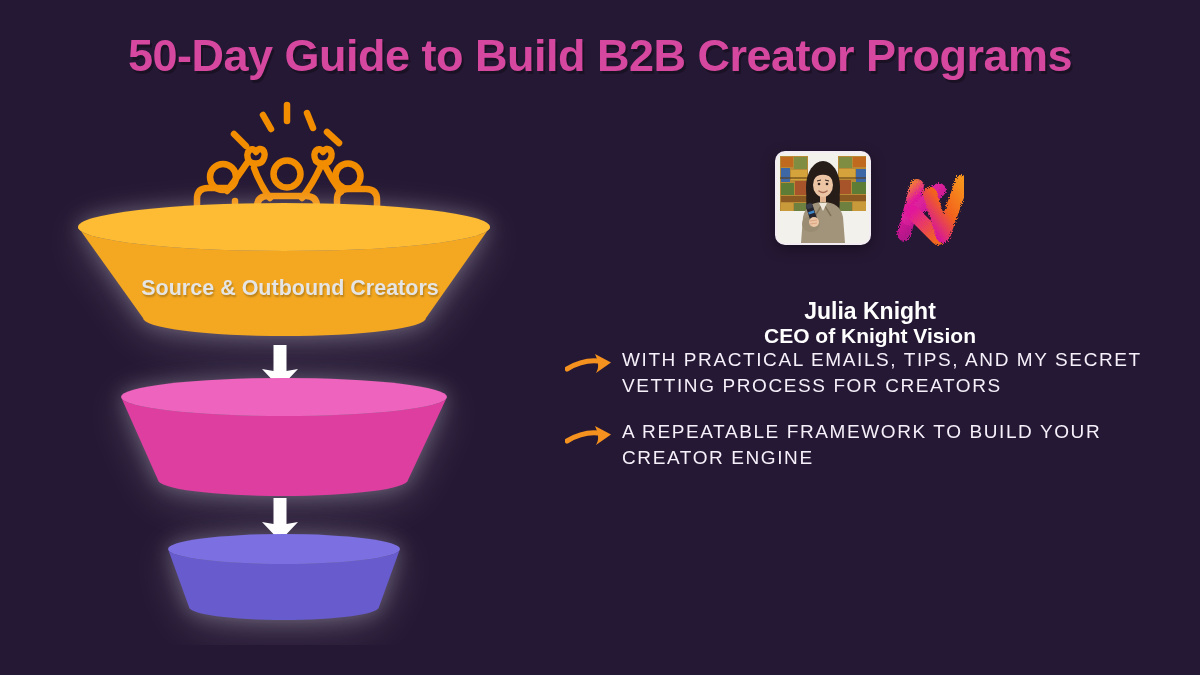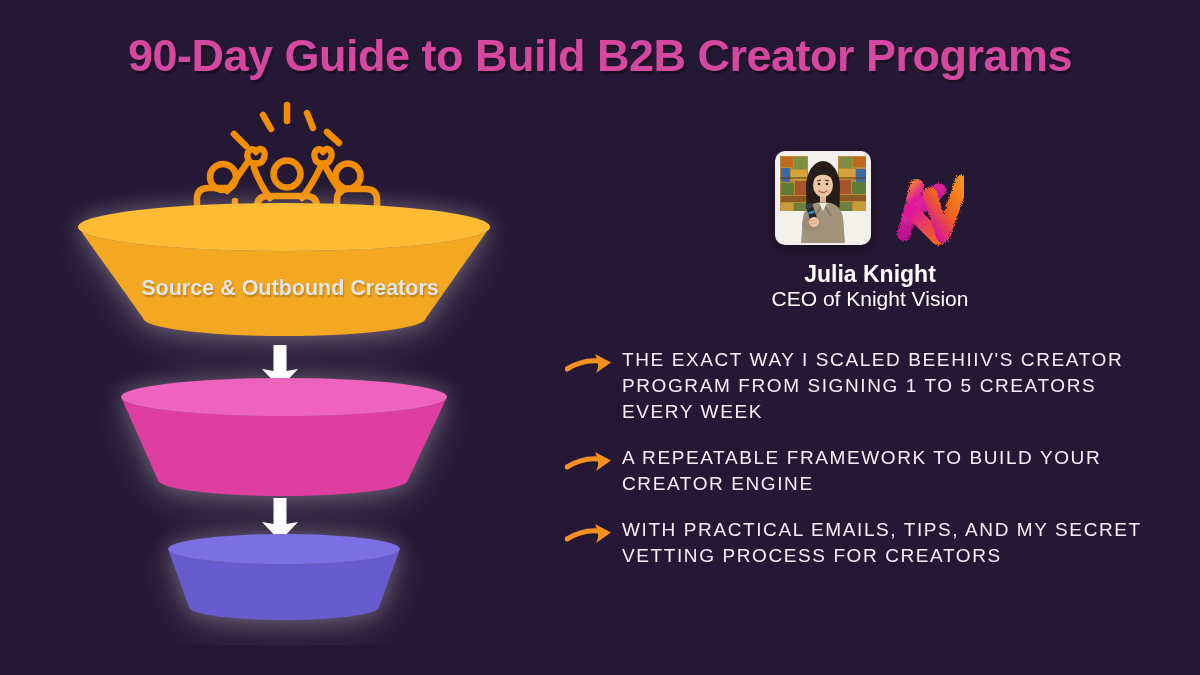--- a/index.html
+++ b/index.html
@@ -21,36 +21,36 @@
   .l2{top:349px;font-size:20px;}
   .l3{top:470px;font-size:18.5px;line-height:23px;}
 
   
   .photo{position:absolute;left:775px;top:151px;width:96px;height:94px;border-radius:10px;
          border:2px solid #f3edf3;overflow:hidden;box-sizing:border-box;background:#f3f1ec;
          box-shadow:0 4px 14px rgba(0,0,0,0.35);}
   .photo svg{display:block;}
   .logo{position:absolute;left:884px;top:168px;width:80px;height:80px;}
   .speaker-text{position:absolute;left:670px;top:262px;width:400px;text-align:center;color:#ffffff;}
-  .speaker-name{font-size:23px;font-weight:700;line-height:25px;}
-  .speaker-role{font-size:21px;font-weight:400;line-height:24px;}
+  .speaker-name{font-size:23px;font-weight:700;line-height:25px;margin-top:37px;}
+  .speaker-role{font-size:21px;font-weight:700;line-height:24px;}
 
   
   .bullets{position:absolute;left:565px;top:347px;width:610px;}
   .bullet{display:flex;align-items:flex-start;margin-bottom:20px;}
   .bullet-arrow{flex:0 0 48px;margin-top:4px;}
   .bullet-text{white-space:pre-line;color:#f6f0fa;font-size:19px;line-height:26px;
                letter-spacing:1.6px;margin-left:9px;}
 </style>
 </head>
 <body>
 
 <div class="canvas">
 
-  <h1 class="title">90-Day Guide to Build B2B Creator Programs</h1>
+  <h1 class="title">50-Day Guide to Build B2B Creator Programs</h1>
 
   <div class="funnel-col">
     <svg class="funnel-svg" width="520" height="550" viewBox="0 0 520 550">
 
       <g fill="none" stroke="#f28d00" stroke-width="6.5" stroke-linecap="round" stroke-linejoin="round">
         <line x1="204" y1="39" x2="216" y2="51"></line>
         <line x1="233" y1="20" x2="241" y2="34"></line>
         <line x1="257" y1="10" x2="257" y2="26"></line>
         <line x1="277" y1="18" x2="283" y2="33"></line>
         <line x1="297" y1="37" x2="309" y2="48"></line>
@@ -194,42 +194,33 @@
     </svg>
   </div>
 
   <div class="speaker-text">
     <div class="speaker-name">Julia Knight</div>
     <div class="speaker-role">CEO of Knight Vision</div>
   </div>
 
   <div class="bullets">
 
+
     <div class="bullet">
       <svg class="bullet-arrow" width="48" height="26" viewBox="0 0 48 26">
         <path d="M2,18 C12,12 22,9 33,10" fill="none" stroke="#f5921f" stroke-width="5" stroke-linecap="round"></path>
         <path d="M30,3 L46,11.5 L31,22 C34,17 34,12 30,3 Z" fill="#f5921f"></path>
       </svg>
-      <div class="bullet-text">THE EXACT WAY I SCALED BEEHIIV'S CREATOR
-PROGRAM FROM SIGNING 1 TO 5 CREATORS
-EVERY WEEK</div>
+      <div class="bullet-text">WITH PRACTICAL EMAILS, TIPS, AND MY SECRET
+VETTING PROCESS FOR CREATORS</div>
     </div>
 
     <div class="bullet">
       <svg class="bullet-arrow" width="48" height="26" viewBox="0 0 48 26">
         <path d="M2,18 C12,12 22,9 33,10" fill="none" stroke="#f5921f" stroke-width="5" stroke-linecap="round"></path>
         <path d="M30,3 L46,11.5 L31,22 C34,17 34,12 30,3 Z" fill="#f5921f"></path>
       </svg>
       <div class="bullet-text">A REPEATABLE FRAMEWORK TO BUILD YOUR
 CREATOR ENGINE</div>
     </div>
 
-    <div class="bullet">
-      <svg class="bullet-arrow" width="48" height="26" viewBox="0 0 48 26">
-        <path d="M2,18 C12,12 22,9 33,10" fill="none" stroke="#f5921f" stroke-width="5" stroke-linecap="round"></path>
-        <path d="M30,3 L46,11.5 L31,22 C34,17 34,12 30,3 Z" fill="#f5921f"></path>
-      </svg>
-      <div class="bullet-text">WITH PRACTICAL EMAILS, TIPS, AND MY SECRET
-VETTING PROCESS FOR CREATORS</div>
-    </div>
-
   </div>
 </div>
 
 </body></html>

